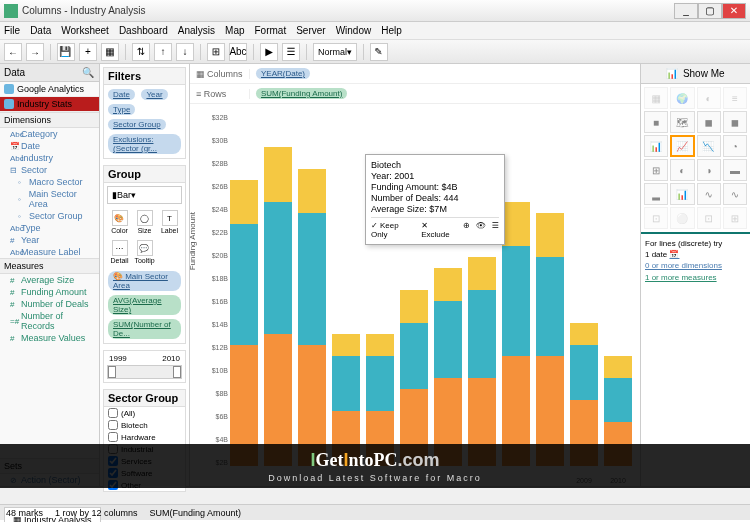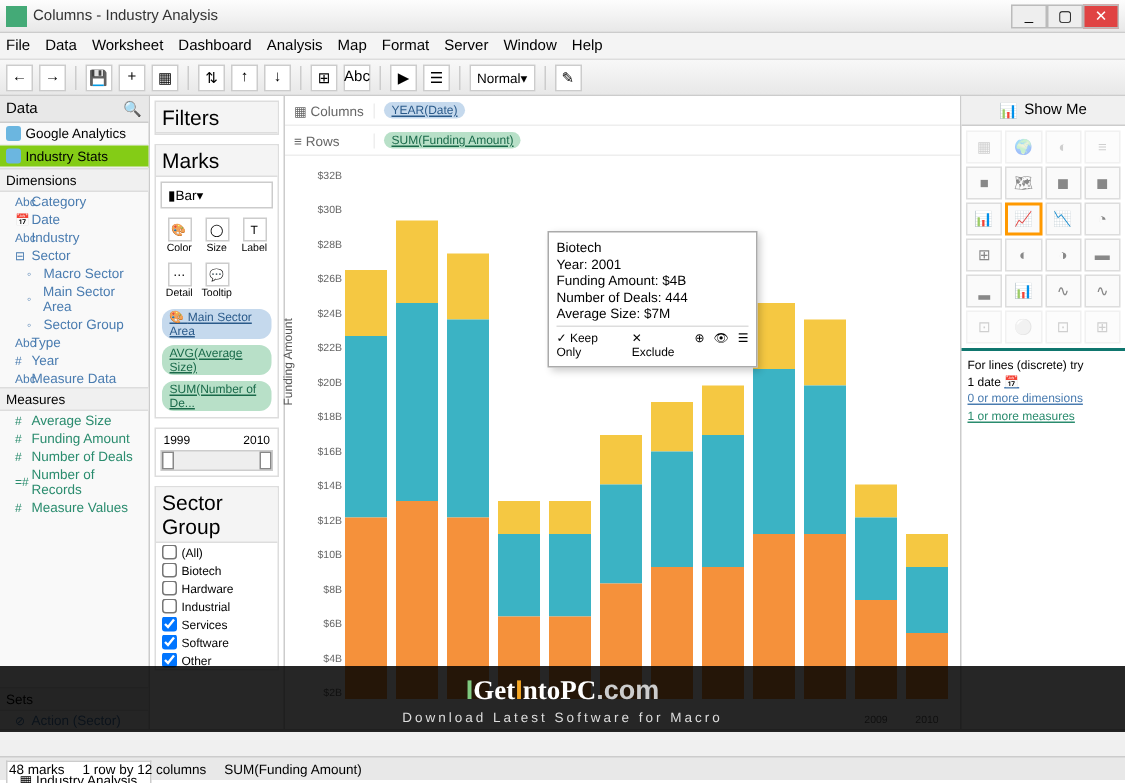--- a/index.html
+++ b/index.html
@@ -19,30 +19,30 @@
 .tbtn { width: 18px; height: 18px; border: 1px solid #ccc; background: #fff; display: flex; align-items: center; justify-content: center; font-size: 10px; }
 .tsep { width: 1px; height: 16px; background: #ccc; margin: 0 2px; }
 .tsel { height: 18px; border: 1px solid #ccc; background: #fff; padding: 0 4px; display: flex; align-items: center; font-size: 9px; }
 
 .main { display: flex; height: 422px; }
 
 .datapane { width: 100px; background: #f9f9f9; border-right: 1px solid #ccc; display: flex; flex-direction: column; }
 .panehdr { height: 18px; background: #e8e8e8; padding: 2px 4px; font-size: 10px; border-bottom: 1px solid #ccc; display: flex; align-items: center; justify-content: space-between; }
 .dsrc { padding: 2px 4px; border-bottom: 1px solid #eee; font-size: 9px; display: flex; align-items: center; gap: 3px; }
 .dsrc .dsicon { width: 10px; height: 10px; background: #6bb6e0; border-radius: 2px; }
-.dsrc.active { background: #84cc16; }
+.dsrc.active { background: #b91c1c; }
 .sechdr { padding: 2px 4px; font-size: 9px; background: #f0f0f0; border-top: 1px solid #ddd; border-bottom: 1px solid #ddd; }
 .fld { padding: 1px 4px 1px 10px; font-size: 9px; display: flex; align-items: center; gap: 3px; }
 .fld.dim { color: #4a7cb0; }
 .fld.meas { color: #2a8c6e; }
 .flddot { width: 8px; height: 8px; font-size: 8px; }
 
 .midcol { width: 90px; background: #fff; border-right: 1px solid #ccc; display: flex; flex-direction: column; }
 .card { border: 1px solid #ddd; margin: 3px; background: #fff; }
-.cardhdr { font-size: 14px; padding: 2px 4px; background: #f4f4f4; border-bottom: 1px solid #ddd; }
+.cardhdr { font-size: 11px; padding: 2px 4px; background: #f4f4f4; border-bottom: 1px solid #ddd; font-weight: bold; }
 .pill { border-radius: 8px; padding: 1px 5px; font-size: 8px; margin: 2px; display: inline-block; text-decoration: underline; }
 .pill.dim { background: #c5d9ed; color: #2a5a8a; }
 .pill.meas { background: #b8e0c8; color: #1a6a4a; }
 .marksrow { display: flex; justify-content: space-around; padding: 3px; }
 .markbtn { width: 22px; text-align: center; font-size: 7px; }
 .markbtn .mi { width: 16px; height: 16px; border: 1px solid #ccc; margin: 0 auto 1px; display: flex; align-items: center; justify-content: center; font-size: 8px; }
 .sgchk { display: flex; align-items: center; gap: 3px; padding: 1px 4px; font-size: 8px; }
 .sgchk input { width: 10px; height: 10px; }
 .slider { margin: 3px; }
 .sliderrow { display: flex; justify-content: space-between; font-size: 8px; padding: 0 2px; align-items: flex-end; }
@@ -188,21 +188,21 @@
     <div class="fld dim">
         <span class="flddot">Abc</span>
         <span>Type</span>
       </div>
     <div class="fld dim">
         <span class="flddot">#</span>
         <span>Year</span>
       </div>
     <div class="fld dim">
         <span class="flddot">Abc</span>
-        <span>Measure Data</span>
+        <span>Measure Label</span>
       </div>
 
     <div class="sechdr">Measures</div>
     <div class="fld meas">
         <span class="flddot">#</span>
         <span>Average Size</span>
       </div>
     <div class="fld meas">
         <span class="flddot">#</span>
         <span>Funding Amount</span>
@@ -224,23 +224,30 @@
     <div class="sechdr">Sets</div>
     <div class="fld dim">
         <span class="flddot">⊘</span>
         <span>Action (Sector)</span>
       </div>
   </div>
 
   <div class="midcol">
     <div class="card">
       <div class="cardhdr">Filters</div>
+      <div style="padding:2px">
+        <span class="pill dim">Date</span>
+        <span class="pill dim">Year</span>
+        <span class="pill dim">Type</span>
+        <span class="pill dim">Sector Group</span>
+        <span class="pill dim">Exclusions: (Sector (gr...</span>
+      </div>
     </div>
     <div class="card">
-      <div class="cardhdr">Marks</div>
+      <div class="cardhdr">Group</div>
       <div class="tsel" style="margin:3px">▮ <span>Bar</span> ▾</div>
       <div class="marksrow">
         <div class="markbtn"><div class="mi">🎨</div><span>Color</span></div>
         <div class="markbtn"><div class="mi">◯</div><span>Size</span></div>
         <div class="markbtn"><div class="mi">T</div><span>Label</span></div>
       </div>
       <div class="marksrow">
         <div class="markbtn"><div class="mi">⋯</div><span>Detail</span></div>
         <div class="markbtn"><div class="mi">💬</div><span>Tooltip</span></div>
         <div class="markbtn" style="visibility:hidden">

